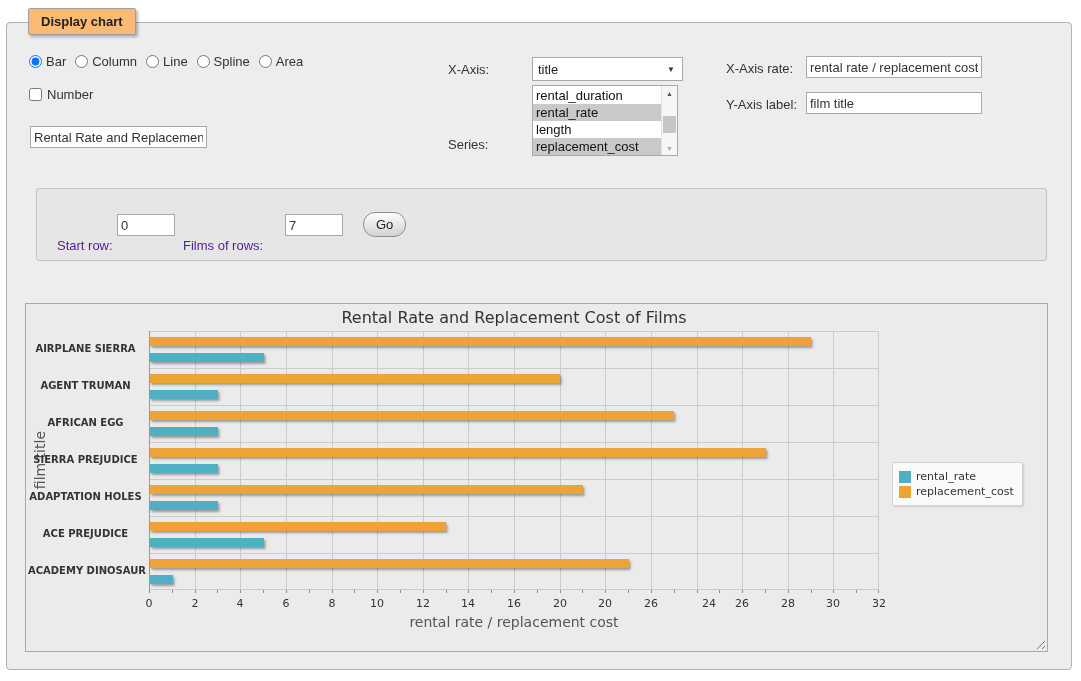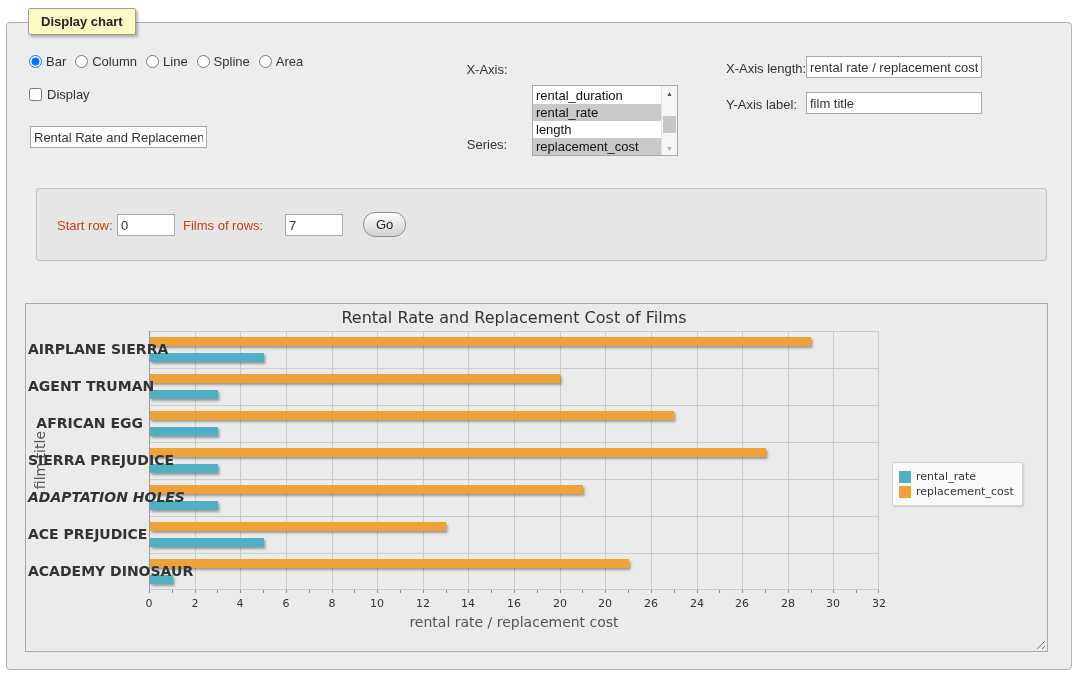--- a/index.html
+++ b/index.html
@@ -2,21 +2,21 @@
 <html><head>
 <meta charset="utf-8">
 <style>
   html,body{margin:0;padding:0;background:#fff;}
   #page{position:relative;width:1081px;height:681px;overflow:hidden;
         font-family:"Liberation Sans",sans-serif;background:#fff;}
 
   
   .fieldset{position:absolute;left:6px;top:22px;width:1066px;height:648px;
             background:#ededed;border:1px solid #b2b2b2;border-radius:4px;box-sizing:border-box;}
-  .fs-legend{position:absolute;left:28px;top:8px;background:#fef9c3;border:1px solid #9e9e9e;
+  .fs-legend{position:absolute;left:28px;top:8px;background:#fdba74;border:1px solid #9e9e9e;
              border-radius:2px;padding:5px 12px;font-size:13px;font-weight:bold;color:#222;
              box-shadow:2px 2px 3px rgba(0,0,0,0.28);z-index:5;}
 
   
   .ct-group{position:absolute;left:29px;top:54px;display:flex;align-items:center;font-size:13px;color:#333;}
   .ct-item{display:flex;align-items:center;margin-right:9px;cursor:pointer;}
   .ct-item input{margin:0 4px 0 0;}
   .stacked-wrap{position:absolute;left:29px;top:87px;display:flex;align-items:center;font-size:13px;color:#333;cursor:pointer;}
   .stacked-wrap input{margin:0 5px 0 0;}
 
@@ -24,21 +24,21 @@
   input.txt{position:absolute;height:22px;border:1px solid #a9a9a9;background:#fff;
             font-family:"Liberation Sans",sans-serif;font-size:13px;color:#333;
             padding:0 3px;box-sizing:border-box;}
   #title-input{left:30px;top:126px;width:177px;}
   #xaxis-label-input{left:806px;top:56px;width:176px;}
   #yaxis-label-input{left:806px;top:92px;width:176px;}
   #start-row-input{left:80px;top:25px;width:58px;}
   #num-rows-input{left:248px;top:25px;width:58px;}
 
   .lbl{position:absolute;font-size:13px;color:#333;white-space:nowrap;}
-  .lbl-r{text-align:center;width:78px;}
+  .lbl-r{text-align:left;width:78px;}
   #xaxis-lbl{left:448px;top:62px;}
   #series-lbl{left:448px;top:137px;}
   #xaxis-label-lbl{left:726px;top:61px;}
   #yaxis-label-lbl{left:726px;top:97px;}
 
   
   #xaxis-select{position:absolute;left:532px;top:57px;width:151px;height:24px;background:#fff;
                 border:1px solid #a9a9a9;box-sizing:border-box;display:flex;align-items:center;
                 justify-content:space-between;padding:0 7px 0 5px;font-size:13px;color:#222;cursor:default;}
   #xaxis-select .arrow{font-size:8px;color:#333;}
@@ -52,40 +52,40 @@
   .sb{width:15px;position:relative;background:#f6f6f6;border-left:1px solid #e3e3e3;}
   .sb-up,.sb-down{position:absolute;left:0;width:100%;height:14px;display:flex;align-items:center;
                   justify-content:center;font-size:7px;}
   .sb-up{top:0;color:#555;}
   .sb-down{bottom:0;color:#ababab;}
   .sb-thumb{position:absolute;left:1px;top:30px;width:13px;height:17px;background:#c6c6c6;}
 
   
   #start-panel{position:absolute;left:36px;top:188px;width:1011px;height:73px;background:#e6e6e6;
                border:1px solid #c2c2c2;border-radius:3px;box-sizing:border-box;}
-  #start-panel .lbl{color:#c2410c;}
+  #start-panel .lbl{color:#4c1d95;margin-top:20px;}
   #start-row-lbl{left:20px;top:29px;}
   #num-rows-lbl{left:146px;top:29px;}
   #go-button{position:absolute;left:326px;top:23px;height:25px;padding:0 12px;
              border:1px solid #8f8f8f;border-radius:12px;background:linear-gradient(#fdfdfd,#d2d2d2);
              font-family:"Liberation Sans",sans-serif;font-size:13px;color:#222;cursor:pointer;}
 
   
   #chart-box{position:absolute;left:25px;top:303px;width:1023px;height:349px;background:#ebebeb;
              border:1px solid #a9a9a9;box-sizing:border-box;font-family:"DejaVu Sans",sans-serif;}
   #chart-title{position:absolute;left:123px;top:4px;width:730px;text-align:center;
                font-size:16px;color:#333;}
   #plot{position:absolute;left:123px;top:27px;width:730px;height:259px;}
   .gv{position:absolute;top:0;width:1px;height:100%;background:#cbcbcb;}
   .gv.axis{background:#9a9a9a;}
   .gh{position:absolute;left:0;width:100%;height:1px;background:#cbcbcb;}
   .bar{position:absolute;height:9px;box-shadow:1.5px 2px 2.5px rgba(0,0,0,0.35);}
   .tick{position:absolute;top:259px;width:1px;height:3px;background:#8f8f8f;}
   .tick-label{position:absolute;top:266px;transform:translateX(-50%);font-size:11px;color:#333;}
-  .cat-label{position:absolute;left:2px;width:115px;text-align:right;font-size:14px;font-weight:bold;
+  .cat-label{position:absolute;left:2px;width:115px;text-align:center;font-size:10px;font-weight:bold;
              color:#333;line-height:12px;white-space:nowrap;}
   #x-axis-title{position:absolute;left:123px;top:310px;width:730px;text-align:center;font-size:14px;color:#555;}
   #y-axis-title-wrap{position:absolute;left:4px;top:27px;width:20px;height:259px;display:flex;
                      align-items:center;justify-content:center;}
   #y-axis-title{writing-mode:vertical-rl;transform:rotate(180deg);font-size:14px;color:#555;}
   #chart-legend{position:absolute;left:866px;top:158px;background:#fafafa;border:1px solid #d2d2d2;
                 border-radius:2px;padding:5px 8px 5px 6px;box-shadow:1px 1px 2px rgba(0,0,0,0.13);}
   .leg-item{display:flex;align-items:center;margin:2px 0;font-size:11px;color:#333;cursor:pointer;white-space:nowrap;}
   .leg-swatch{width:12px;height:12px;margin-right:5px;flex:0 0 auto;}
   #resize-handle{position:absolute;right:2px;bottom:2px;width:12px;height:12px;cursor:se-resize;
@@ -117,43 +117,47 @@
         <span>Spline</span>
       </label>
       <label class="ct-item">
         <input type="radio" name="chartType" style="">
         <span>Area</span>
       </label>
     </div>
 
   <label class="stacked-wrap">
     <input type="checkbox" style="">
-    <span>Display</span>
+    <span>Number</span>
   </label>
 
   <input class="txt" id="title-input" value="Rental Rate and Replacement Cost of Films" style="">
 
   <span class="lbl lbl-r" id="xaxis-lbl">X-Axis:</span>
+  <div id="xaxis-select">
+    <span>title</span>
+    <span class="arrow">▼</span>
+  </div>
 
   <span class="lbl lbl-r" id="series-lbl">Series:</span>
   <div id="series-list">
     <div id="series-options">
         <div class="opt">rental_duration</div>
         <div class="opt selected">rental_rate</div>
         <div class="opt">length</div>
         <div class="opt selected">replacement_cost</div>
       </div>
     <div class="sb">
       <div class="sb-up">▲</div>
       <div class="sb-thumb"></div>
       <div class="sb-down">▼</div>
     </div>
   </div>
 
-  <span class="lbl" id="xaxis-label-lbl">X-Axis length:</span>
+  <span class="lbl" id="xaxis-label-lbl">X-Axis rate:</span>
   <input class="txt" id="xaxis-label-input" value="rental rate / replacement cost" style="">
 
   <span class="lbl" id="yaxis-label-lbl">Y-Axis label:</span>
   <input class="txt" id="yaxis-label-input" value="film title" style="">
 
   <div id="start-panel">
     <span class="lbl" id="start-row-lbl">Start row:</span>
     <input class="txt" id="start-row-input" value="0" style="">
     <span class="lbl" id="num-rows-lbl">Films of rows:</span>
     <input class="txt" id="num-rows-input" value="7" style="">
@@ -229,21 +233,21 @@
         <div class="tick-label" style="left: 91px;">4</div>
         <div class="tick-label" style="left: 137px;">6</div>
         <div class="tick-label" style="left: 183px;">8</div>
         <div class="tick-label" style="left: 228px;">10</div>
         <div class="tick-label" style="left: 274px;">12</div>
         <div class="tick-label" style="left: 319px;">14</div>
         <div class="tick-label" style="left: 365px;">16</div>
         <div class="tick-label" style="left: 411px;">20</div>
         <div class="tick-label" style="left: 456px;">20</div>
         <div class="tick-label" style="left: 502px;">26</div>
-        <div class="tick-label" style="left: 548px;">24</div>
+        <div class="tick-label" style="left: 560px;">24</div>
         <div class="tick-label" style="left: 593px;">26</div>
         <div class="tick-label" style="left: 639px;">28</div>
         <div class="tick-label" style="left: 684px;">30</div>
         <div class="tick-label" style="left: 730px;">32</div>
         <div class="bar" title="AIRPLANE SIERRA: 4.99" style="left: 1px; top: 22px; width: 114px; background: rgb(79, 176, 195);"></div>
         <div class="bar" title="AGENT TRUMAN: 2.99" style="left: 1px; top: 59px; width: 68px; background: rgb(79, 176, 195);"></div>
         <div class="bar" title="AFRICAN EGG: 2.99" style="left: 1px; top: 96px; width: 68px; background: rgb(79, 176, 195);"></div>
         <div class="bar" title="AFFAIR PREJUDICE: 2.99" style="left: 1px; top: 133px; width: 68px; background: rgb(79, 176, 195);"></div>
         <div class="bar" title="ADAPTATION HOLES: 2.99" style="left: 1px; top: 170px; width: 68px; background: rgb(79, 176, 195);"></div>
         <div class="bar" title="ACE GOLDFINGER: 4.99" style="left: 1px; top: 207px; width: 114px; background: rgb(79, 176, 195);"></div>
@@ -265,17 +269,17 @@
         <div class="leg-item">
           <span class="leg-swatch" style="background: rgb(237, 163, 55);"></span>
           <span>replacement_cost</span>
         </div>
       </div>
     <div id="resize-handle"></div>
   <div class="cat-label" style="top: 39px;">AIRPLANE SIERRA</div>
       <div class="cat-label" style="top: 76px;">AGENT TRUMAN</div>
       <div class="cat-label" style="top: 113px;">AFRICAN EGG</div>
       <div class="cat-label" style="top: 150px;">SIERRA PREJUDICE</div>
-      <div class="cat-label" style="top: 187px; font-style: italic;">ADAPTATION HOLES</div>
+      <div class="cat-label" style="top: 187px;">ADAPTATION HOLES</div>
       <div class="cat-label" style="top: 224px;">ACE PREJUDICE</div>
       <div class="cat-label" style="top: 261px;">ACADEMY DINOSAUR</div>
     </div>
 </div>
 
 </body></html>

